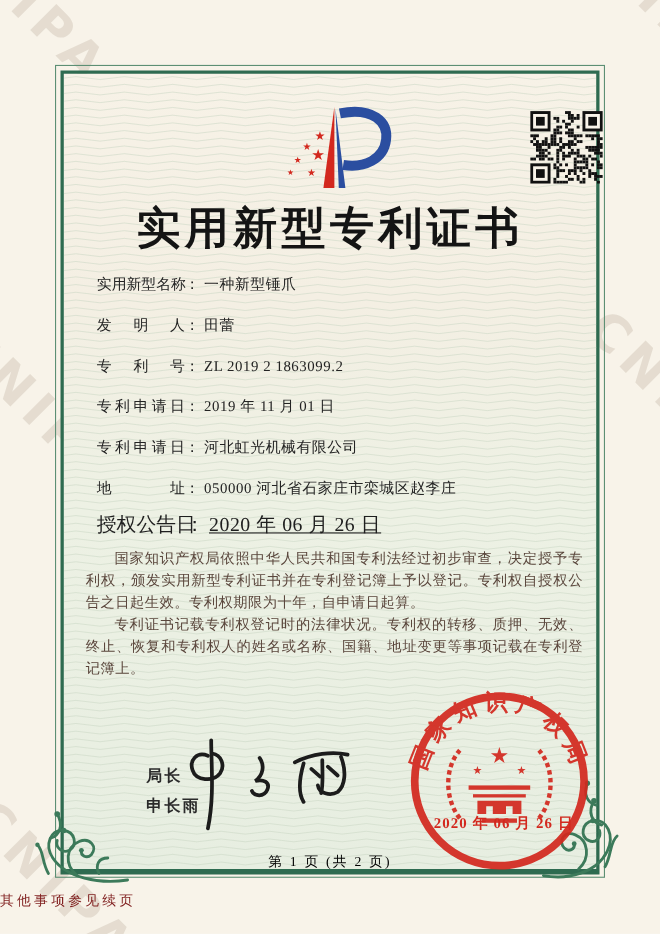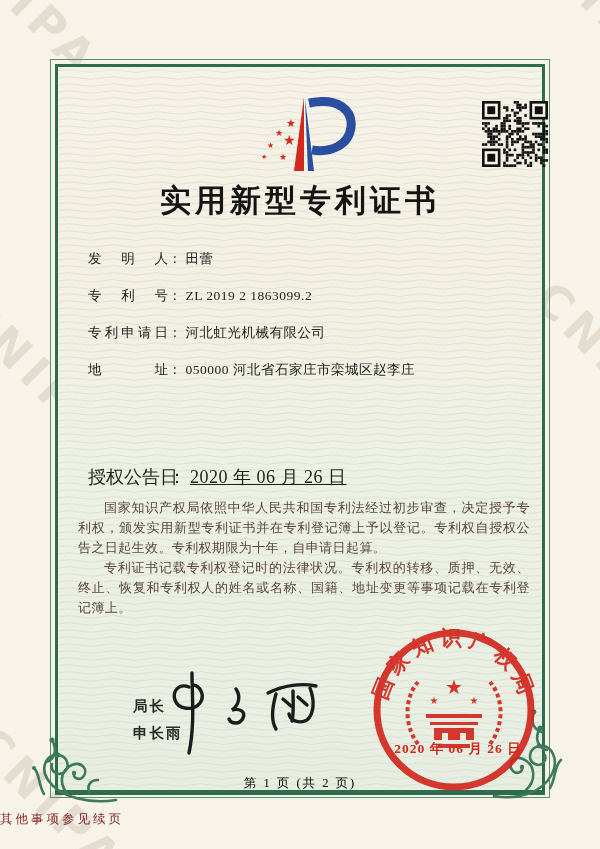--- a/index.html
+++ b/index.html
@@ -47,21 +47,21 @@
   .ornament{position:absolute;z-index:4;}
   
   .abs{position:absolute;z-index:5;}
   .cert-no{
     left:86px;top:104px;
     font-size:13.5px;letter-spacing:3px;color:#2e2e2e;
   }
   .title{
     left:0;right:0;top:180px;
     text-align:center;
-    font-size:31px;
+    font-size:40px;
     font-weight:bold;
     letter-spacing:4px;
     color:#141414;
     font-family:Liberation Serif, serif;
   }
   .fields{left:88px;top:250px;width:440px;}
   .frow{height:37px;font-size:13.5px;color:#232323;white-space:nowrap;}
   .flabel{
     display:inline-block;width:80px;
     text-align:justify;text-align-last:justify;
@@ -487,24 +487,30 @@
       <rect x="52.800000000000004" y="5.28" width="7.92" height="7.92" fill="#111"></rect>
       <rect x="0" y="47.52" width="18.48" height="18.48" fill="#111"></rect>
       <rect x="2.64" y="50.160000000000004" width="13.200000000000001" height="13.200000000000001" fill="#f8f3e9"></rect>
       <rect x="5.28" y="52.800000000000004" width="7.92" height="7.92" fill="#111"></rect>
     </svg>
 
   <div class="abs title">实用新型专利证书</div>
 
   <div class="abs fields">
     <div class="frow">
+      <span class="flabel">实用新型名称</span><span class="fcolon">：</span><span class="fvalue">一种新型锤爪</span>
+    </div>
+    <div class="frow">
       <span class="flabel">发明人</span><span class="fcolon">：</span><span class="fvalue">田蕾</span>
     </div>
     <div class="frow">
       <span class="flabel">专利号</span><span class="fcolon">：</span><span class="fvalue">ZL 2019 2 1863099.2</span>
+    </div>
+    <div class="frow">
+      <span class="flabel">专利申请日</span><span class="fcolon">：</span><span class="fvalue">2019 年 11 月 01 日</span>
     </div>
     <div class="frow">
       <span class="flabel">专利申请日</span><span class="fcolon">：</span><span class="fvalue">河北虹光机械有限公司</span>
     </div>
     <div class="frow">
       <span class="flabel">地址</span><span class="fcolon">：</span><span class="fvalue">050000 河北省石家庄市栾城区赵李庄</span>
     </div>
   </div>
 
   <div class="abs grant-row">

